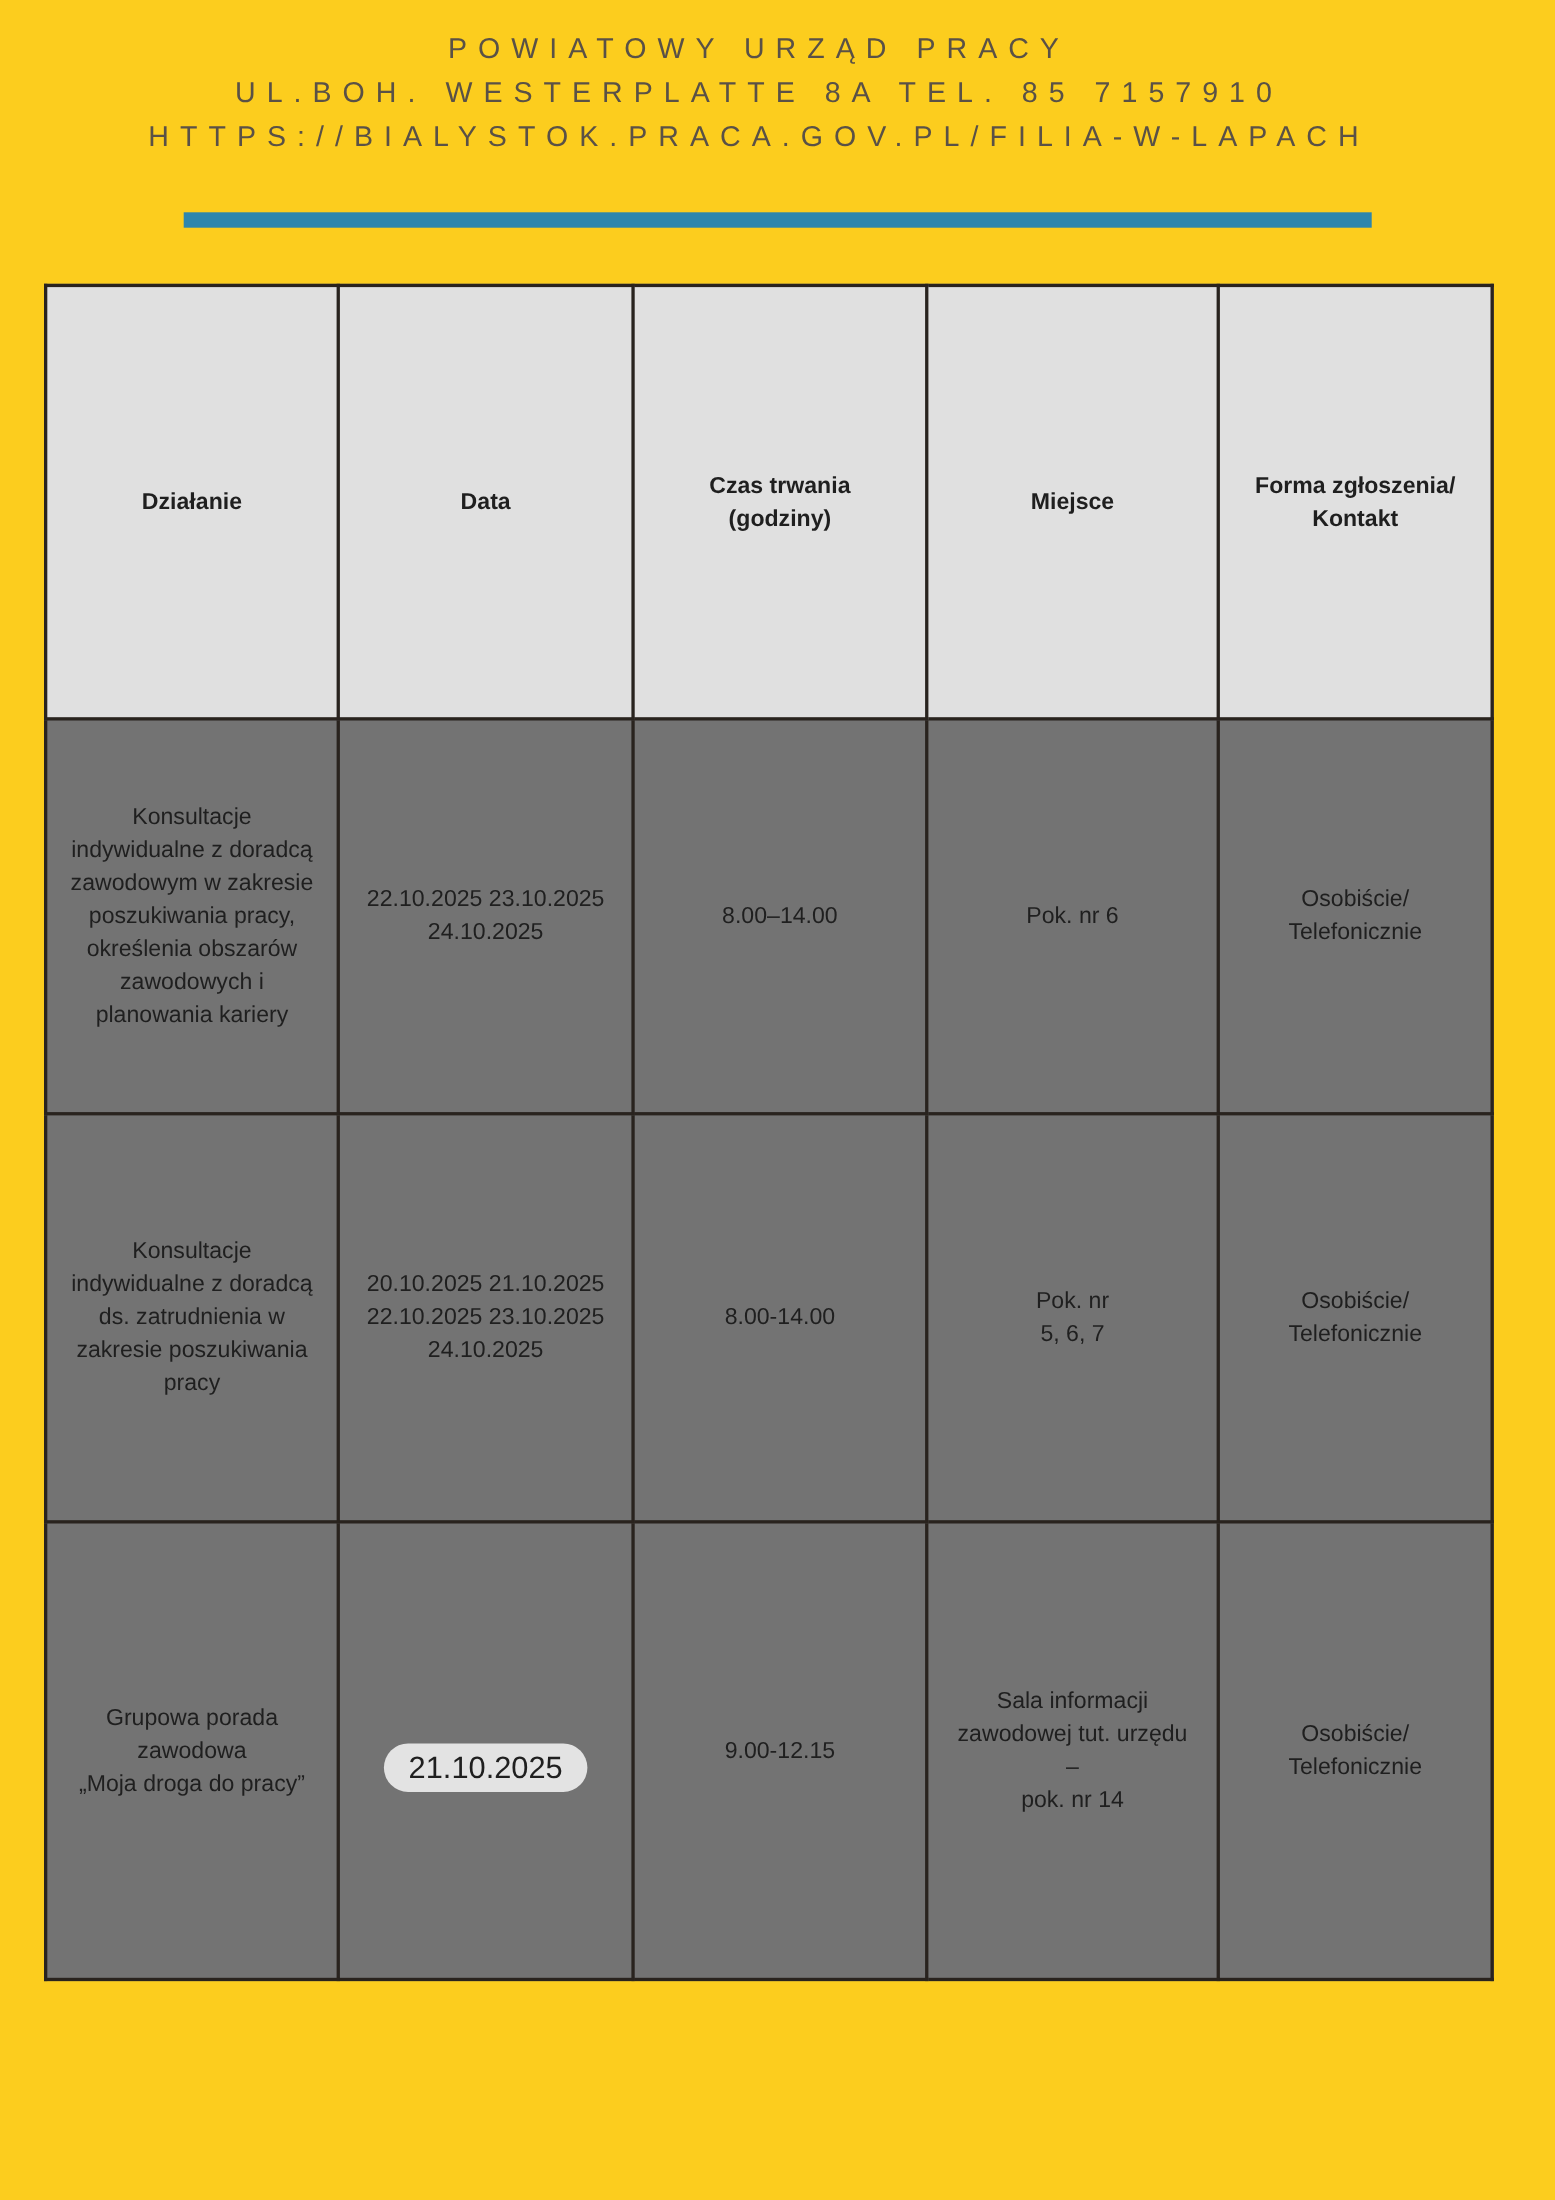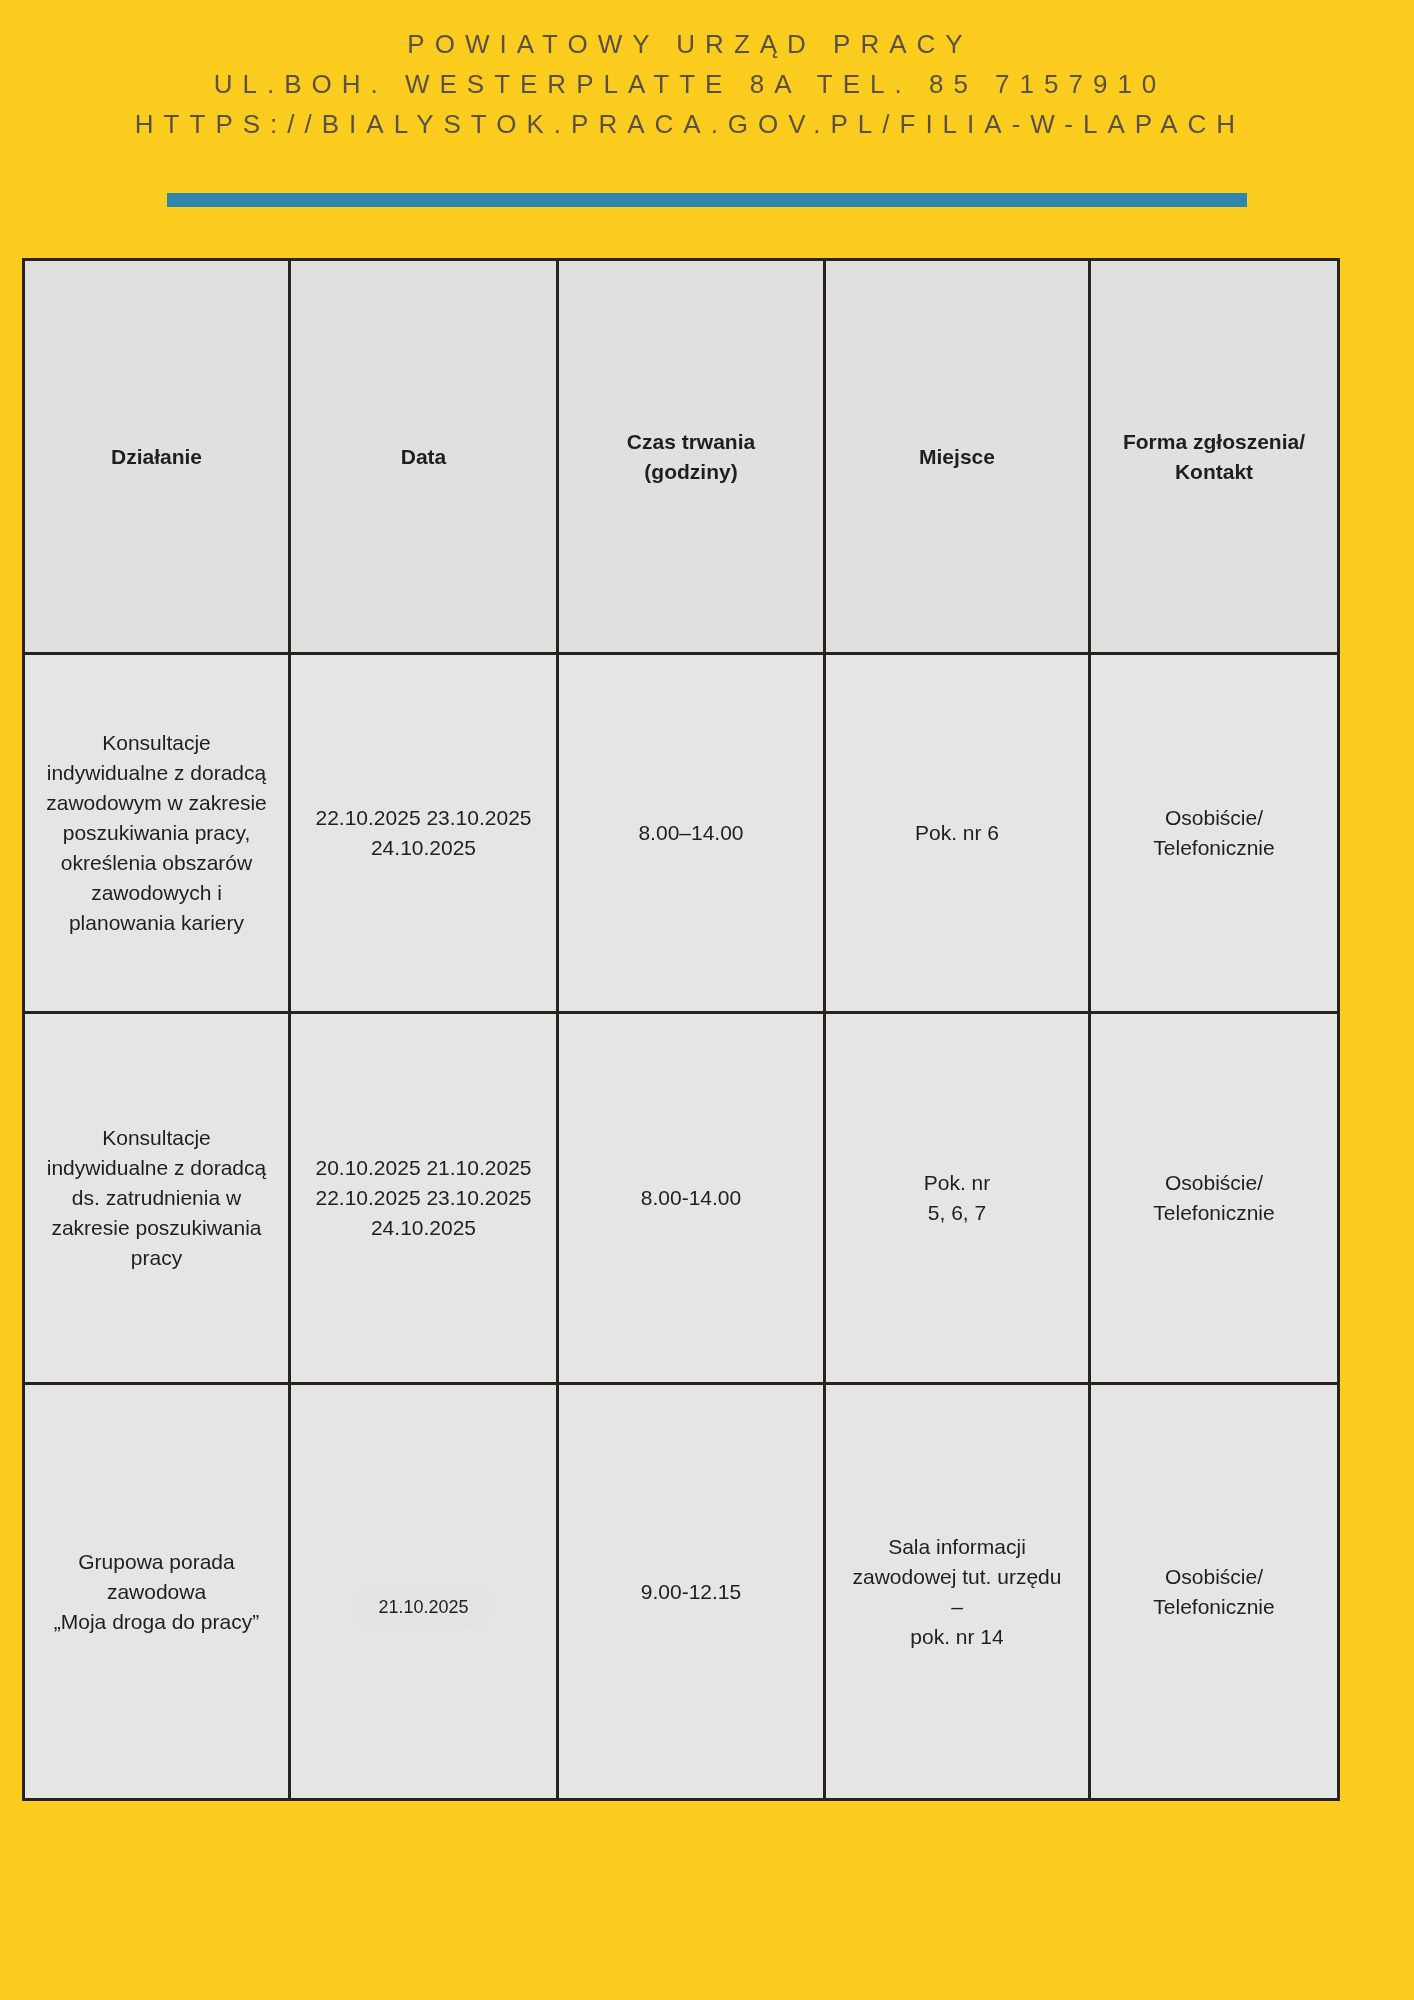--- a/index.html
+++ b/index.html
@@ -31,23 +31,23 @@
   .divider {
     width: 1080px;
     height: 14px;
     background: #2E86AC;
     margin: 49px auto 0 auto;
   }
   
   table.schedule {
     border-collapse: collapse;
     table-layout: fixed;
-    margin: 51px 0 0 22px;
+    margin: 51px 0 0 40px;
     width: 1315px;
-    background: #e5e5e5;
+    background: #737373;
   }
   table.schedule col.c1 { width: 266px; }
   table.schedule col.c2 { width: 268px; }
   table.schedule col.c3 { width: 267px; }
   table.schedule col.c4 { width: 265px; }
   table.schedule col.c5 { width: 249px; }
   table.schedule th,
   table.schedule td {
     border: 3px solid #29231E;
     vertical-align: middle;
@@ -64,21 +64,21 @@
     height: 379px;
   }
   tr.row-1 td { height: 344px; }
   tr.row-2 td { height: 356px; }
   tr.row-3 td { height: 401px; }
   .pill {
     display: inline-block;
     background: #E3E3E3;
     border-radius: 999px;
     padding: 8px 22px;
-    font-size: 18px;
+    font-size: 28px;
     line-height: 28px;
     white-space: nowrap;
   }
 </style>
 </head>
 <body>
 
 <header class="banner">
   <div>POWIATOWY URZĄD PRACY</div>
   <div>UL.BOH. WESTERPLATTE 8A TEL. 85 7157910</div>

